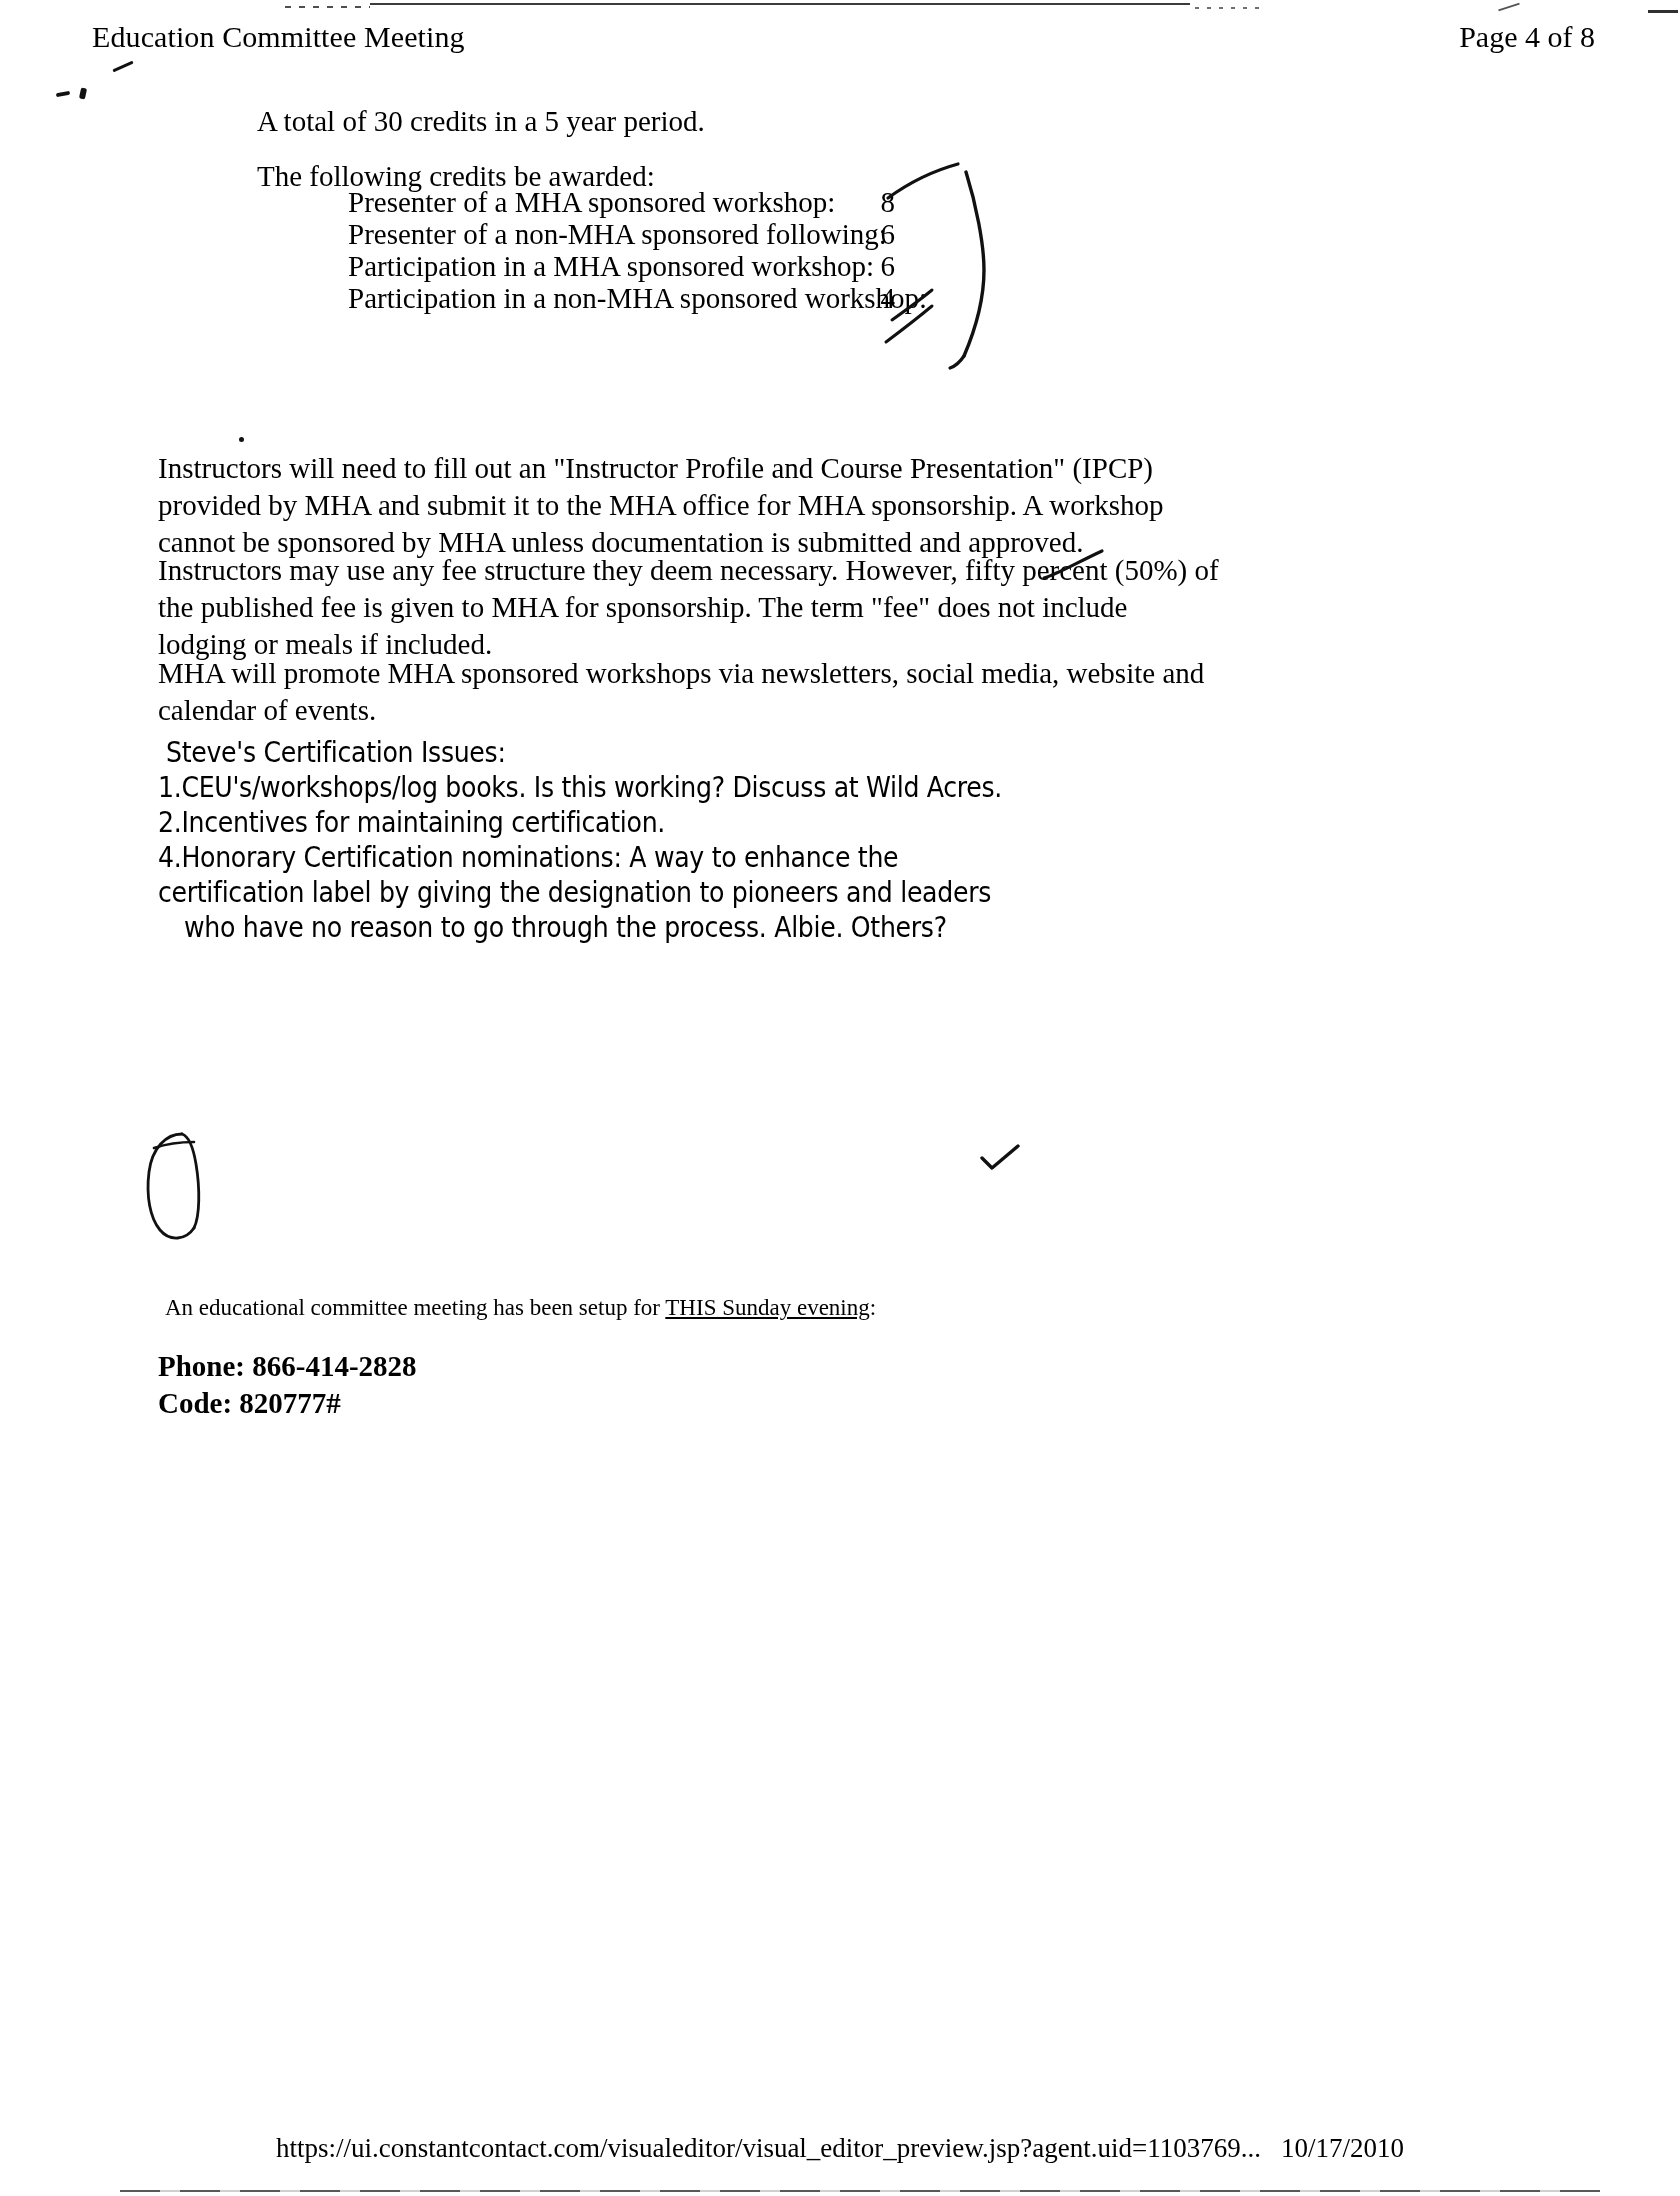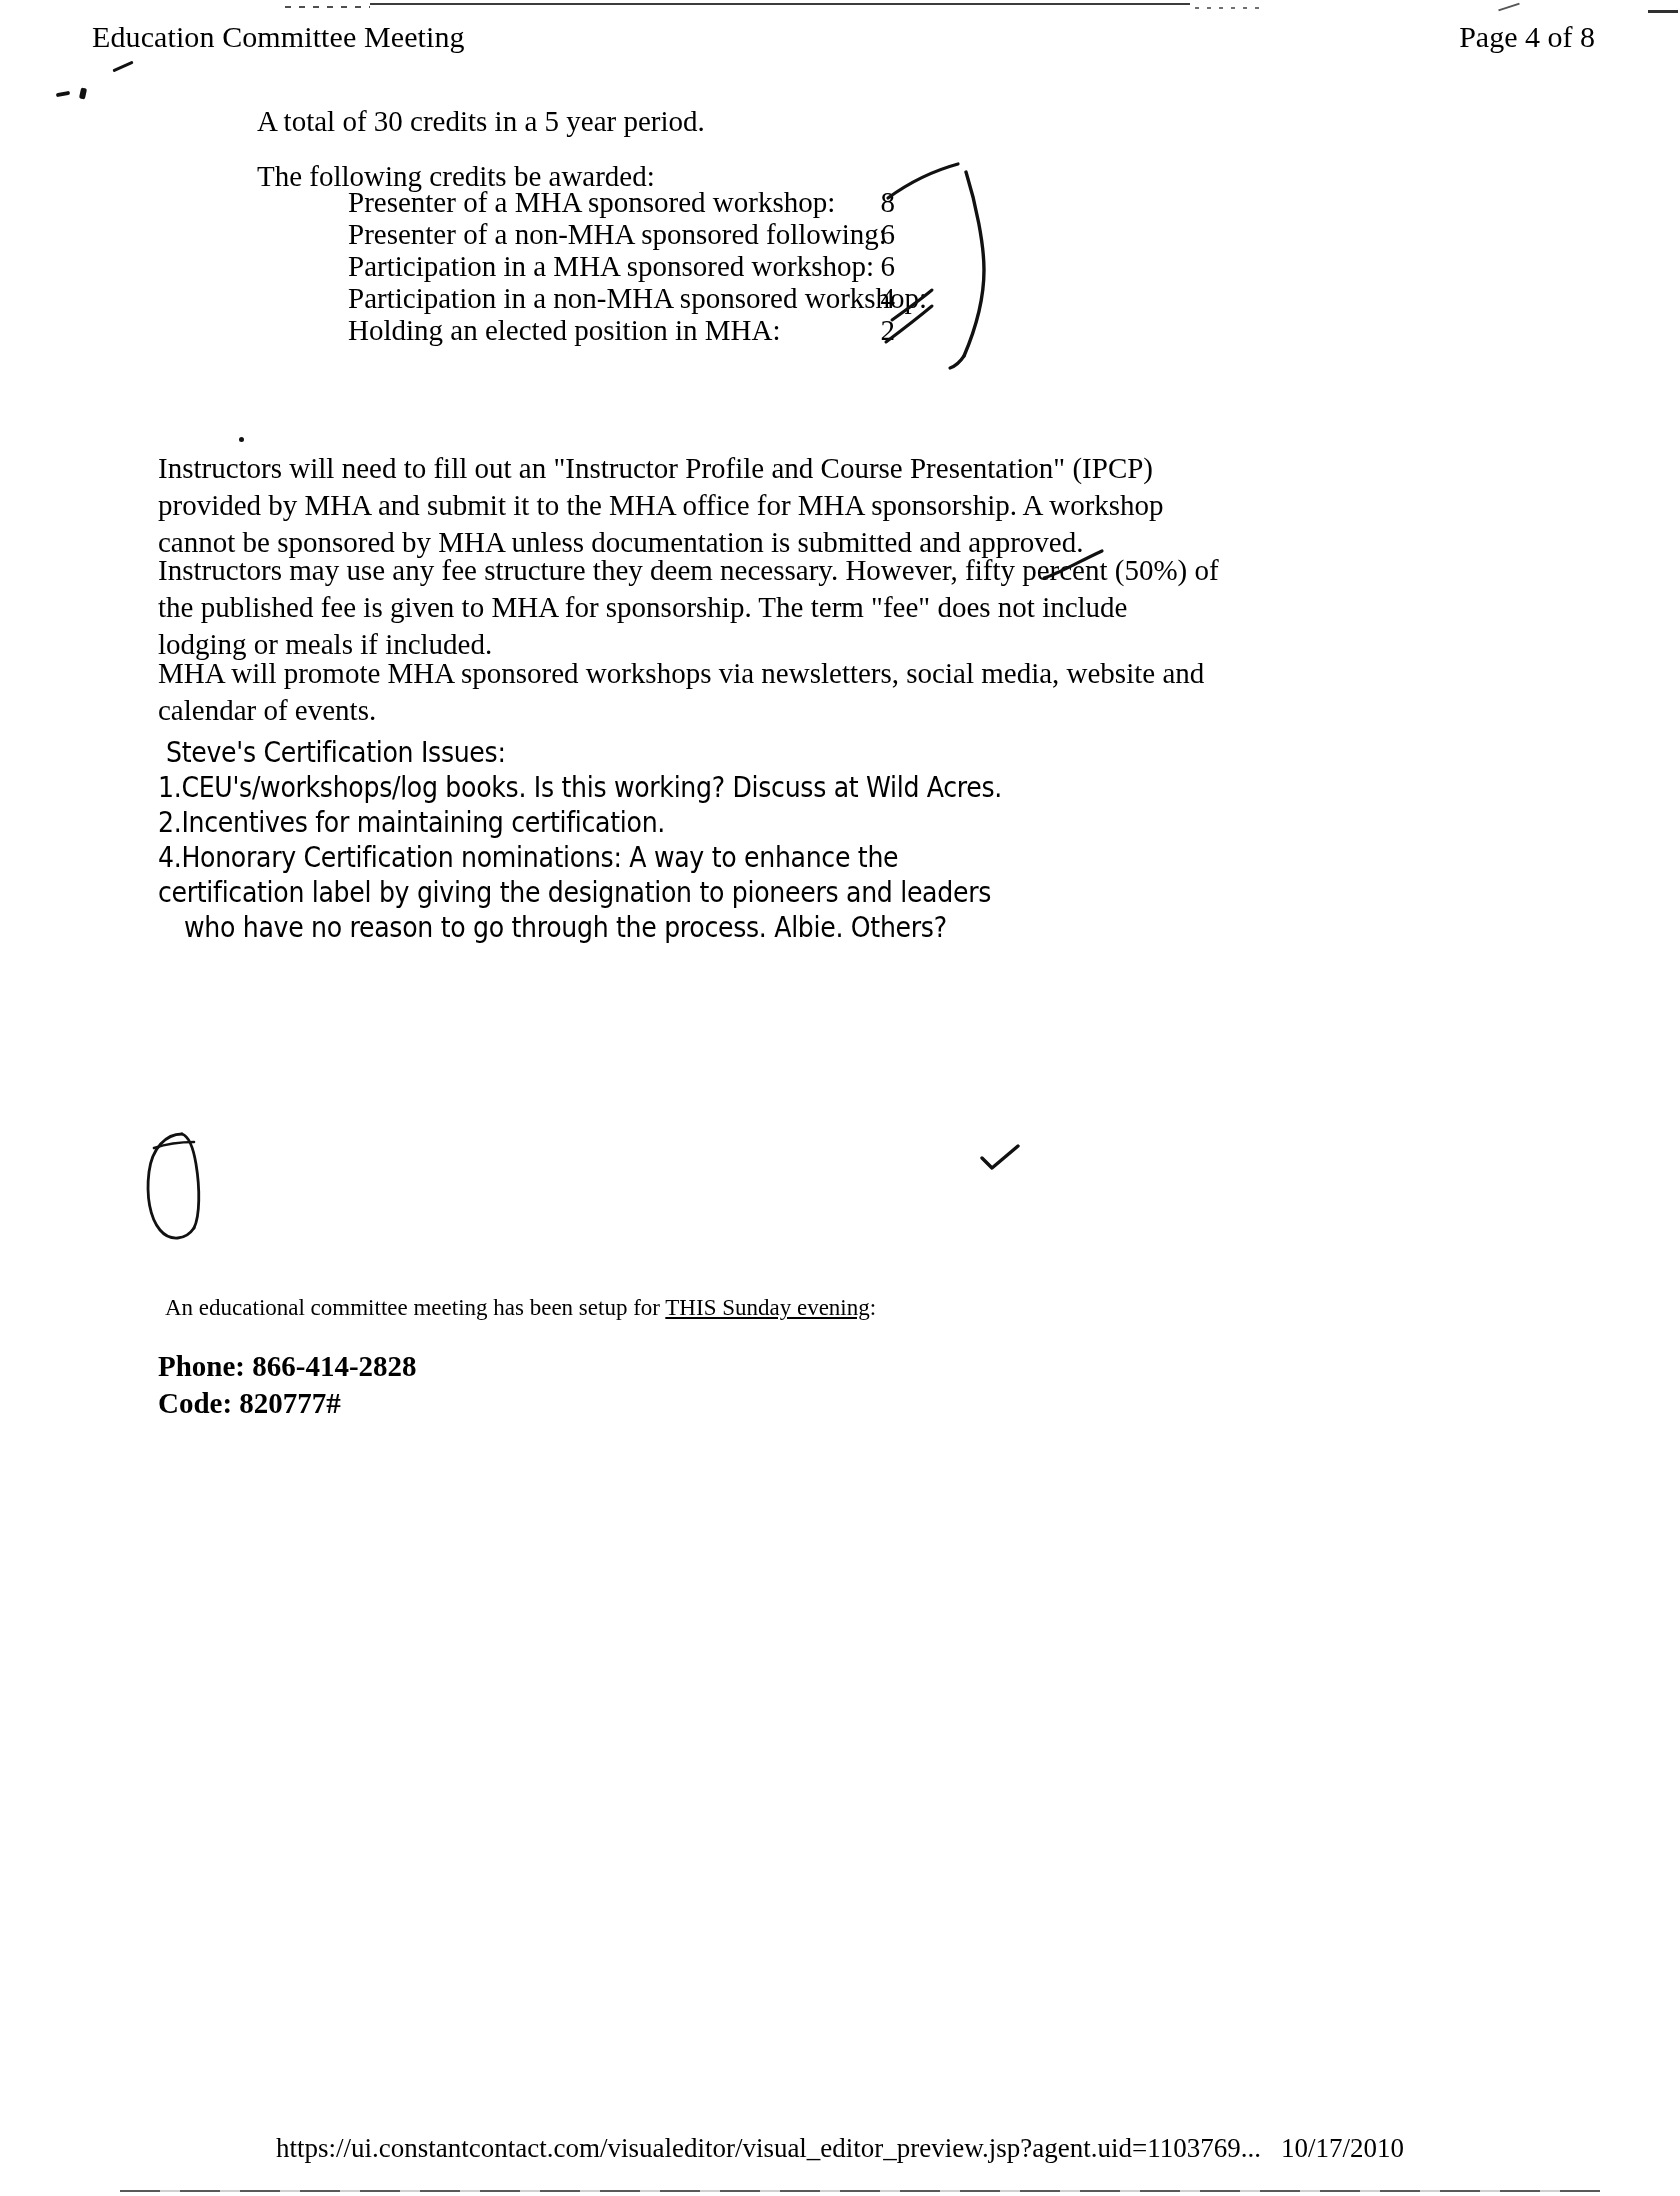--- a/index.html
+++ b/index.html
@@ -233,24 +233,20 @@
     <span class="credit-value">6</span>
   </div>
   <div class="credit-row">
     <span class="credit-label">Participation in a MHA sponsored workshop:</span>
     <span class="credit-value">6</span>
   </div>
   <div class="credit-row">
     <span class="credit-label">Participation in a non-MHA sponsored workshop:</span>
     <span class="credit-value">4</span>
   </div>
-  <div class="credit-row">
-    <span class="credit-label">Holding an elected position in MHA:</span>
-    <span class="credit-value">2</span>
-  </div>
 </div>
 
 <svg class="ink" style="left:880px; top:160px;" width="240" height="230" viewBox="0 0 240 230" fill="none">
   <path d="M8 38 C 30 22, 56 10, 78 4" stroke="#111" stroke-width="3.2" stroke-linecap="round"></path>
   <path d="M86 12 C 96 44, 104 84, 104 110 C 104 136, 96 168, 84 196" stroke="#111" stroke-width="3.4" stroke-linecap="round"></path>
   <path d="M84 196 C 80 202, 76 206, 70 208" stroke="#111" stroke-width="3.2" stroke-linecap="round"></path>
   <path d="M12 160 C 26 150, 40 140, 52 130" stroke="#111" stroke-width="3" stroke-linecap="round"></path>
   <path d="M6 182 C 22 170, 40 156, 52 146" stroke="#111" stroke-width="3" stroke-linecap="round"></path>
 </svg>
 

